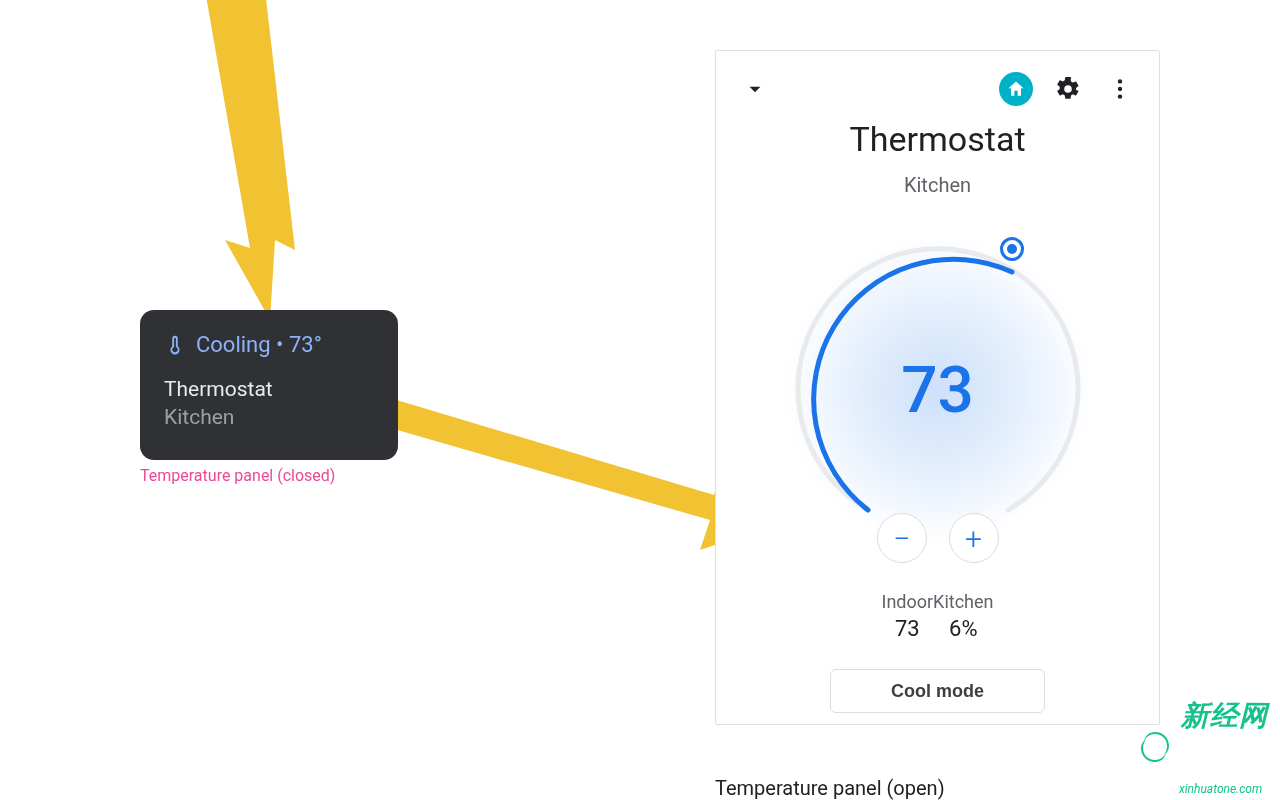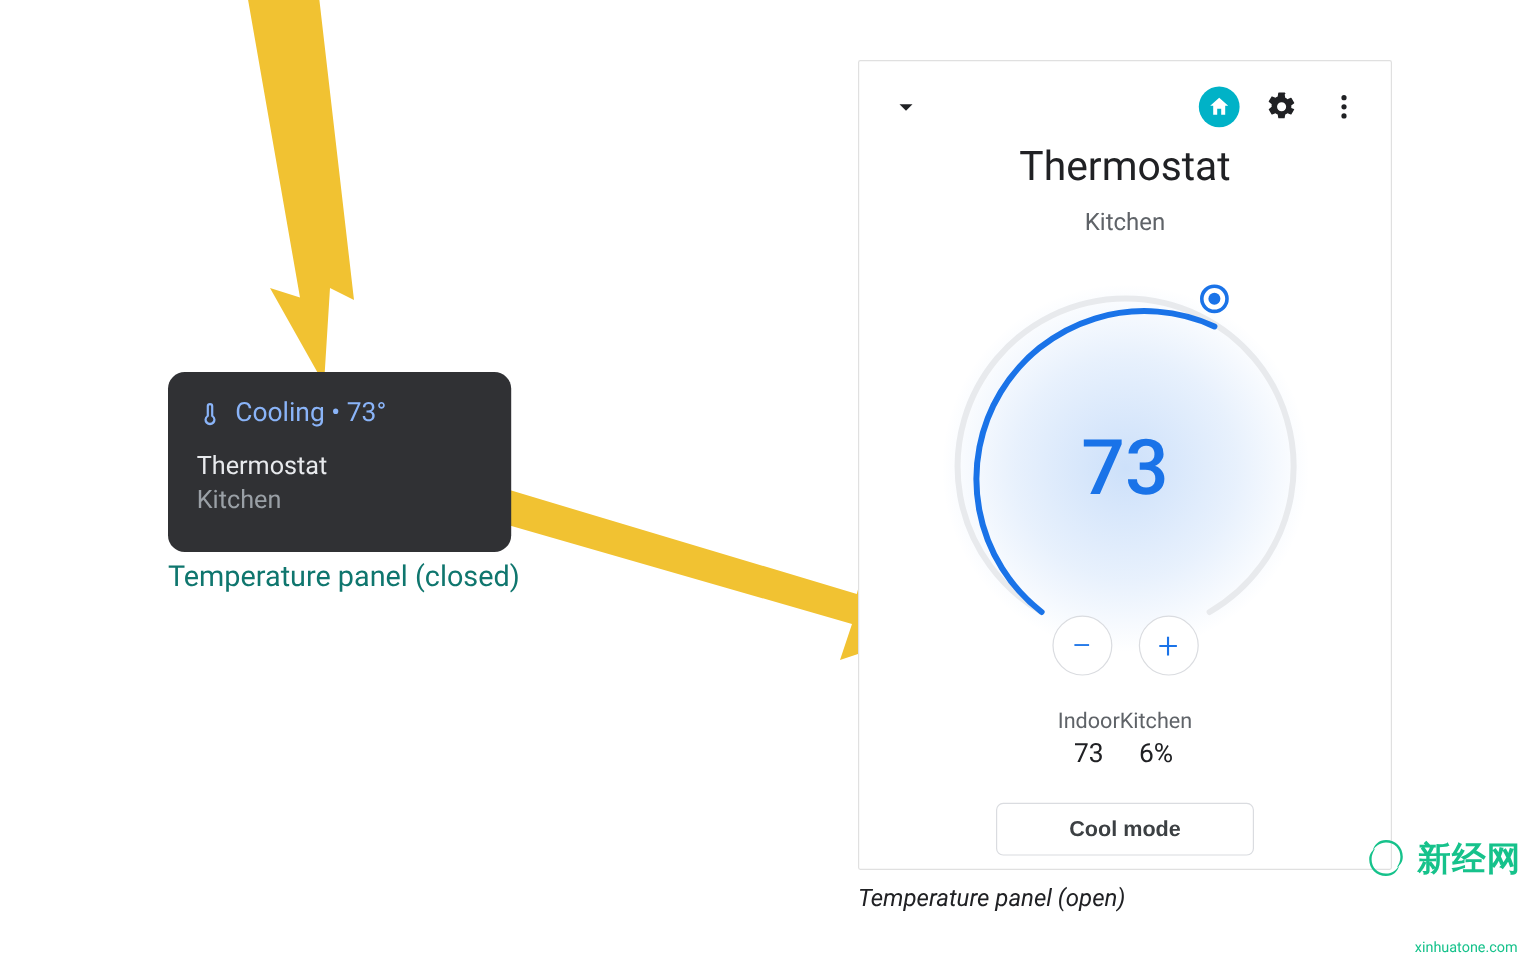--- a/index.html
+++ b/index.html
@@ -5,37 +5,37 @@
   * { box-sizing: border-box; margin: 0; padding: 0; }
   html, body { width: 1280px; height: 800px; font-family: "Google Sans", "Roboto", "Helvetica Neue", Arial, sans-serif; background: #fff; color: #202124; overflow: hidden; }
 
   
   .arrow { position: absolute; z-index: 1; pointer-events: none; }
 
   
   .closed-panel {
     position: absolute;
     left: 140px; top: 310px;
-    width: 286px; height: 150px;
+    width: 258px; height: 150px;
     background: #303134;
     border-radius: 14px;
     padding: 22px 24px 20px 24px;
     z-index: 3;
     cursor: pointer;
   }
   .closed-row { display: flex; align-items: center; gap: 10px; }
   .thermo-icon { width: 22px; height: 22px; display: inline-flex; align-items: center; justify-content: center; }
   .closed-status { font-size: 22px; color: #8ab4f8; font-weight: 400; }
   .closed-title { font-size: 21px; color: #e8eaed; margin-top: 20px; font-weight: 400; }
   .closed-room  { font-size: 21px; color: #9aa0a6; margin-top: 4px; font-weight: 400; }
 
   .caption-closed {
     position: absolute;
     left: 140px; top: 466px;
-    font-size: 24px; color: #0f766e;
+    font-size: 16px; color: #ec4899;
     z-index: 3;
   }
 
   
   .open-panel {
     position: absolute;
     left: 715px; top: 50px;
     width: 445px; height: 675px;
     background: #fff;
     border: 1px solid #e0e0e0;
@@ -104,31 +104,31 @@
     margin: 28px auto 0 auto;
     border: 1px solid #dadce0; border-radius: 6px;
     background: #fff;
     font-size: 18px; color: #3c4043;
     cursor: pointer;
     font-weight: bold;
   }
 
   .caption-open {
     position: absolute;
-    left: 715px; top: 736px;
+    left: 715px; top: 776px;
     font-size: 20px; color: #202124;
     z-index: 3;
-    font-style: italic;
   }
 
   
   .watermark {
     position: absolute; right: 12px; bottom: 4px;
-    display: flex; align-items: flex-start; gap: 8px;
+    display: flex; align-items: center; gap: 8px;
     z-index: 4;
+    font-style: italic;
   }
   .wm-cn { font-size: 28px; color: #16c28b; font-weight: 700; letter-spacing: 1px; }
   .wm-en { font-size: 12px; color: #16c28b; margin-left: -2px; margin-top: 47px; }
   .wm-swirl { width: 36px; height: 36px; }
 </style>
 </head>
 <body>
 
 <svg class="arrow" style="left:165px; top:-10px; width:200px; height:330px;" viewBox="0 0 200 330">
   <polygon points="40,0 100,0 130,260 110,250 105,330 60,250 85,258" fill="#f1c232"></polygon>

